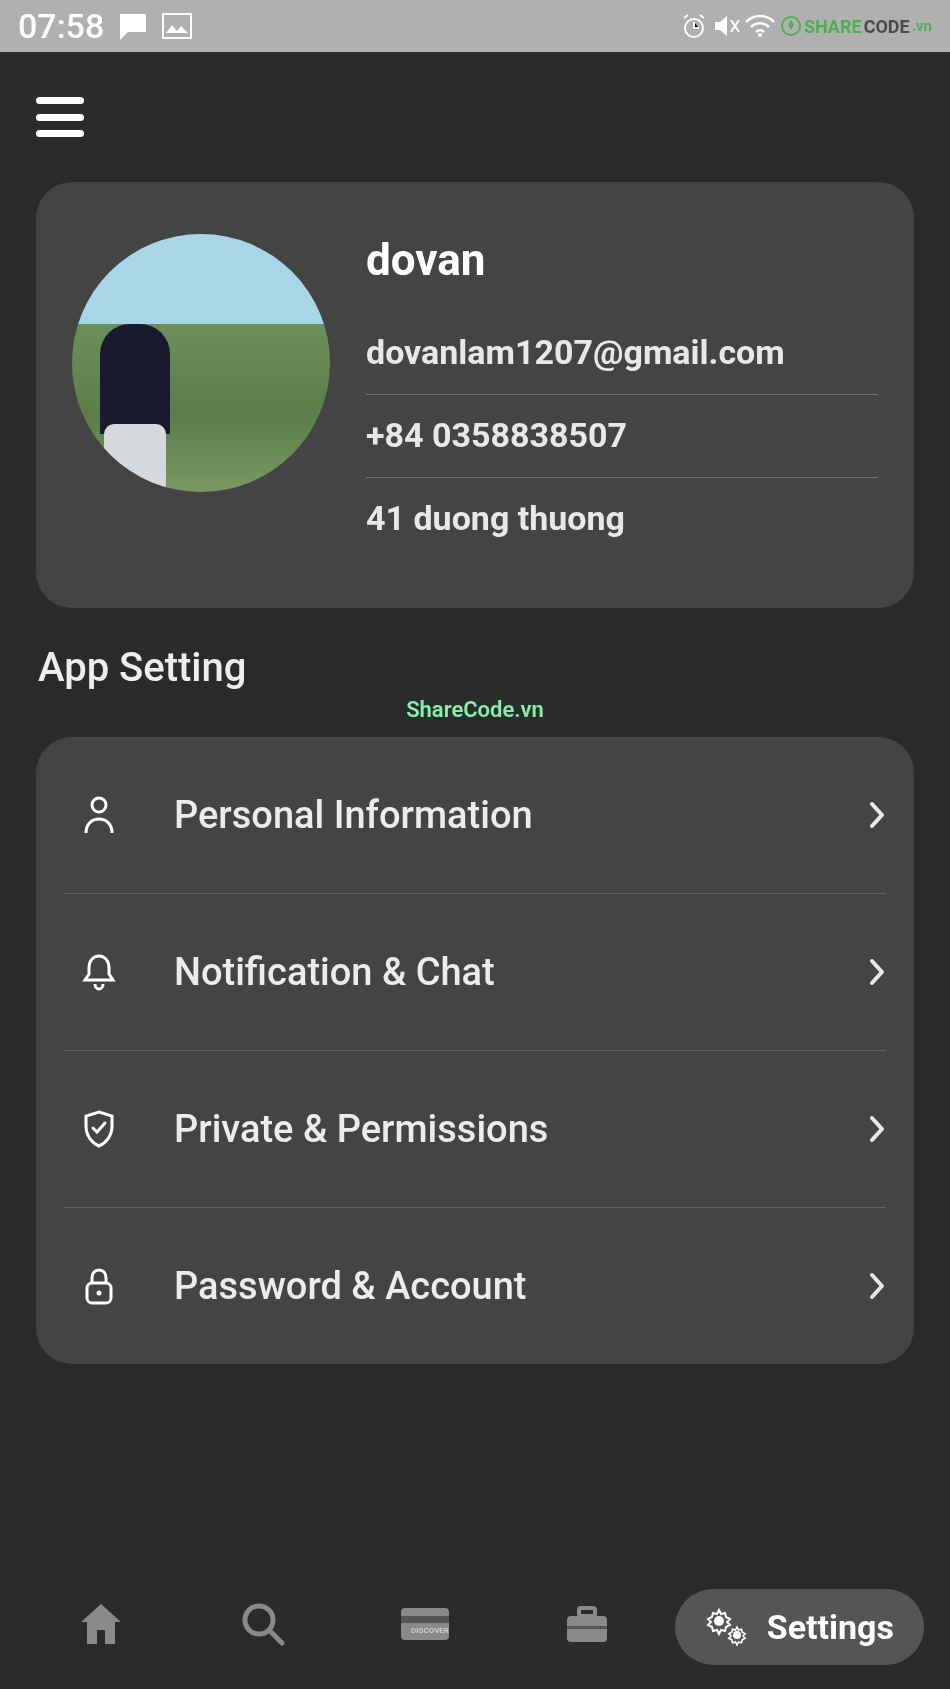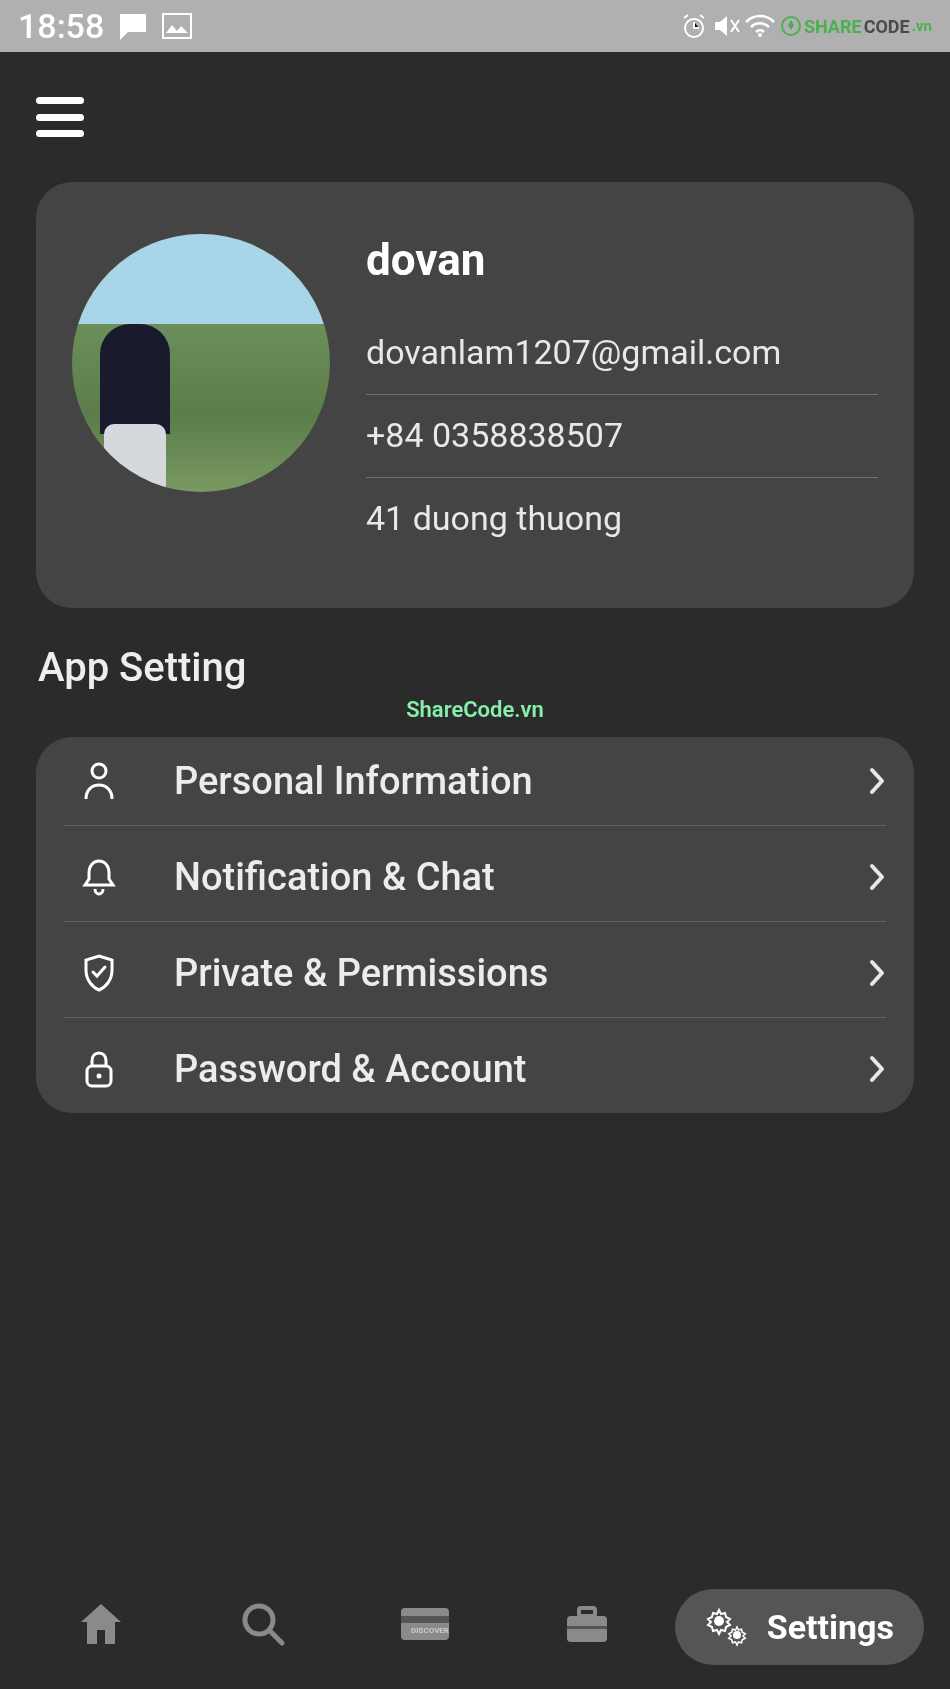--- a/index.html
+++ b/index.html
@@ -16,43 +16,43 @@
 .page{padding:0 36px 0 36px;}
 .topbar{height:130px;display:flex;align-items:center;}
 .hamburger{width:48px;height:40px;display:flex;flex-direction:column;justify-content:space-between;cursor:pointer;}
 .hamburger span{display:block;height:7px;background:#fff;border-radius:4px;}
 .profile-card{background:#444;border-radius:36px;padding:52px 36px 48px 36px;display:flex;gap:36px;}
 .avatar{width:258px;height:258px;border-radius:50%;flex-shrink:0;background:linear-gradient(to bottom,#a8d5e8 0%,#a8d5e8 35%,#6b8f5a 35%,#5a7d4a 70%,#7a9962 100%);position:relative;overflow:hidden;}
 .avatar::before{content:'';position:absolute;left:28px;top:90px;width:70px;height:110px;background:#1a1a2e;border-radius:30px 30px 0 0;}
 .avatar::after{content:'';position:absolute;left:32px;top:190px;width:62px;height:70px;background:#d5d8dc;border-radius:10px;}
 .profile-info{flex:1;display:flex;flex-direction:column;}
 .profile-name{font-size:44px;font-weight:700;margin-bottom:26px;}
-.profile-row{font-size:34px;font-weight:400;color:#e8e8e8;padding:20px 0 22px 0;}
+.profile-row{font-size:34px;font-weight:700;color:#e8e8e8;padding:20px 0 22px 0;}
 .profile-divider{height:1px;background:#707070;}
 .section-title{font-size:40px;font-weight:500;margin:36px 0 46px 2px;color:#eee;}
 .watermark-center{position:absolute;left:50%;transform:translateX(-50%);top:697px;font-size:22px;font-weight:600;color:#86efac;}
 .settings-card{background:#444;border-radius:36px;padding:0 0;}
-.setting-row{display:flex;align-items:center;padding:22px 28px;cursor:pointer;margin-top:7px;}
+.setting-row{display:flex;align-items:center;padding:56px 28px;cursor:pointer;}
 .setting-icon{width:70px;display:flex;justify-content:center;align-items:center;flex-shrink:0;}
 .setting-label{flex:1;font-size:38px;font-weight:500;color:#ececec;margin-left:40px;}
 .setting-chevron{flex-shrink:0;display:flex;align-items:center;}
 .row-divider{height:1px;background:#606060;margin:0 28px;}
 .bottombar{position:absolute;left:0;right:0;bottom:0;height:130px;background:#2b2b2b;display:flex;align-items:center;justify-content:space-around;padding:0 20px;}
 .nav-btn{width:80px;height:80px;display:flex;align-items:center;justify-content:center;cursor:pointer;}
 .copyright{position:absolute;left:50%;transform:translateX(-50%);bottom:94px;font-size:22px;font-weight:600;color:#a5a5a5;white-space:nowrap;}
 .settings-pill{position:absolute;right:26px;bottom:24px;background:#555;border-radius:44px;padding:18px 30px;display:flex;align-items:center;gap:18px;cursor:pointer;}
 .settings-pill-label{font-size:34px;font-weight:700;color:#fff;}
 svg{display:block;}
 </style>
 </head>
 <body>
 
 <div class="statusbar">
   <div class="sb-left">
-    <span class="sb-time">18:58</span>
+    <span class="sb-time">07:58</span>
     <span class="sb-icon">
       <svg width="30" height="28" viewBox="0 0 30 28">
           <path fill="#fff" d="M2 2h26v18H10l-8 8z"></path>
         </svg>
     </span>
     <span class="sb-icon">
       <svg width="30" height="26" viewBox="0 0 30 26">
           <rect x="1" y="1" width="28" height="24" fill="none" stroke="#fff" stroke-width="2"></rect>
           <path fill="#fff" d="M4 20l6-8 5 6 4-5 7 7z"></path>
         </svg>

